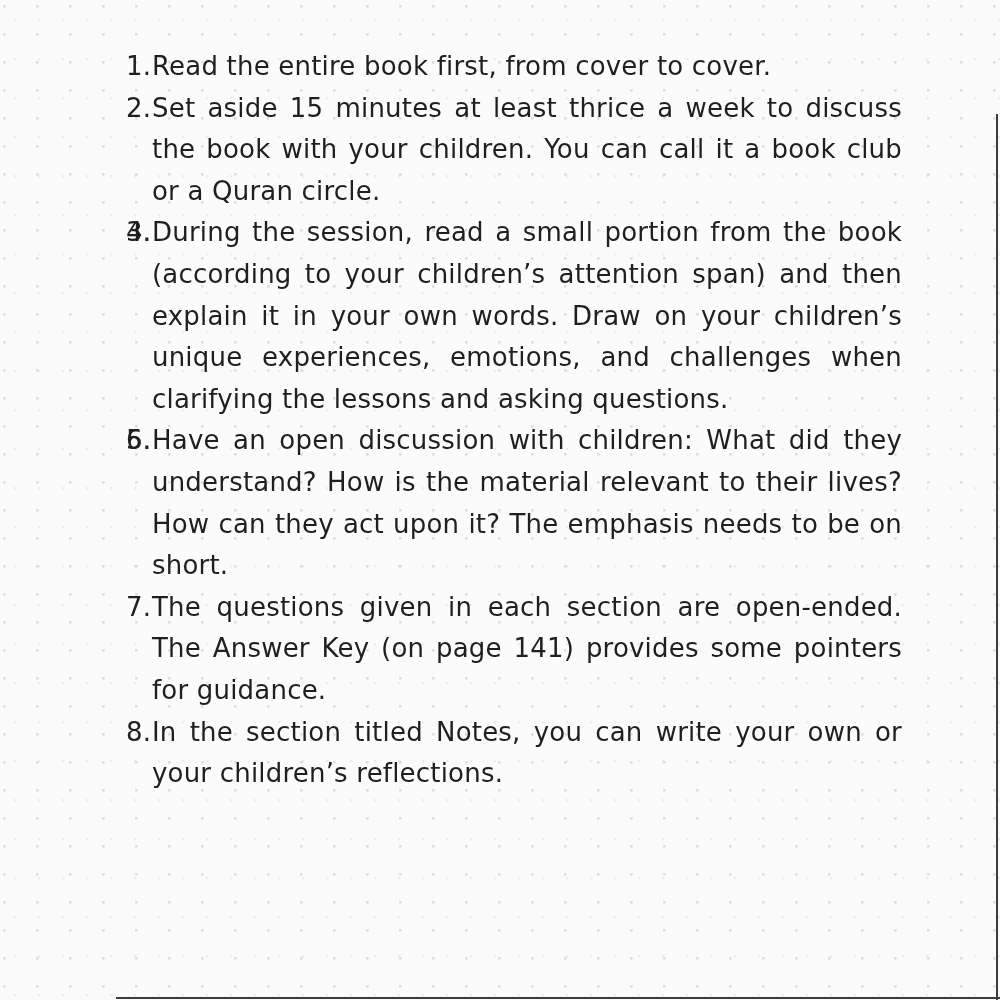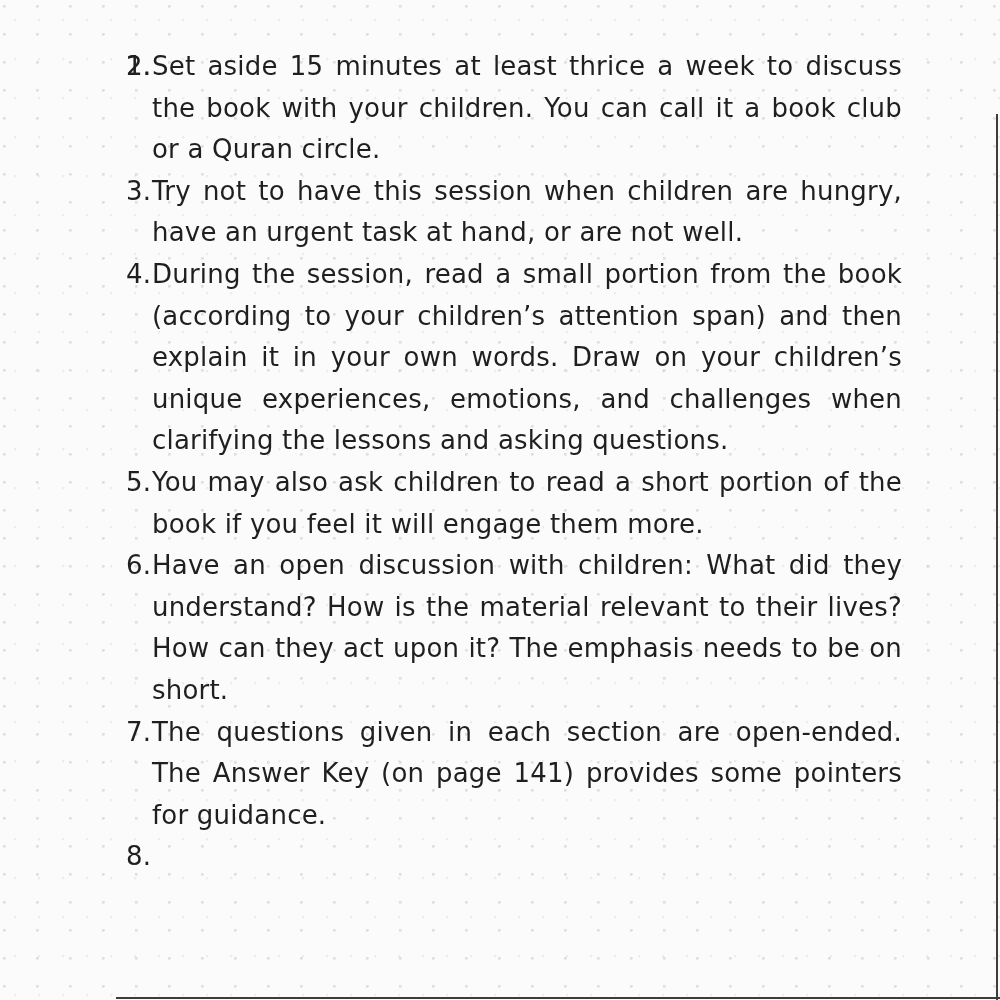--- a/index.html
+++ b/index.html
@@ -60,40 +60,40 @@
     height: 2px;
     background: var(--edge-line);
   }
 </style>
 </head>
 <body>
 
 <div class="page-content">
   <ol class="instructions">
     <li>
-      <span class="num">1.</span>
+      <span class="num">1.</span><span class="txt">Read the entire book first, from cover to cover.</span>
     </li>
     <li>
       <span class="num">2.</span><span class="txt">Set aside 15 minutes at least thrice a week to discuss the book with your children. You can call it a book club or a Quran circle.</span>
     </li>
     <li>
-      <span class="num">3.</span><span class="txt">Try not to have this session when children are hungry, have an urgent task at hand, or are not well.</span>
+      <span class="num">3.</span>
     </li>
     <li>
       <span class="num">4.</span><span class="txt">During the session, read a small portion from the book (according to your children’s attention span) and then explain it in your own words. Draw on your children’s unique experiences, emotions, and challenges when clarifying the lessons and asking questions.</span>
     </li>
     <li>
-      <span class="num">5.</span><span class="txt">You may also ask children to read a short portion of the book if you feel it will engage them more.</span>
+      <span class="num">5.</span>
     </li>
     <li>
       <span class="num">6.</span><span class="txt">Have an open discussion with children: What did they understand? How is the material relevant to their lives? How can they act upon it? The emphasis needs to be on short.</span>
     </li>
     <li>
       <span class="num">7.</span><span class="txt">The questions given in each section are open-ended. The Answer Key (on page 141) provides some pointers for guidance.</span>
     </li>
     <li>
-      <span class="num">8.</span>
+      <span class="num">8.</span><span class="txt">In the section titled Notes, you can write your own or your children’s reflections.</span>
     </li>
   </ol>
 </div>
 
 <div class="edge-line-right"></div>
 <div class="edge-line-bottom"></div>
 
 </body></html>

